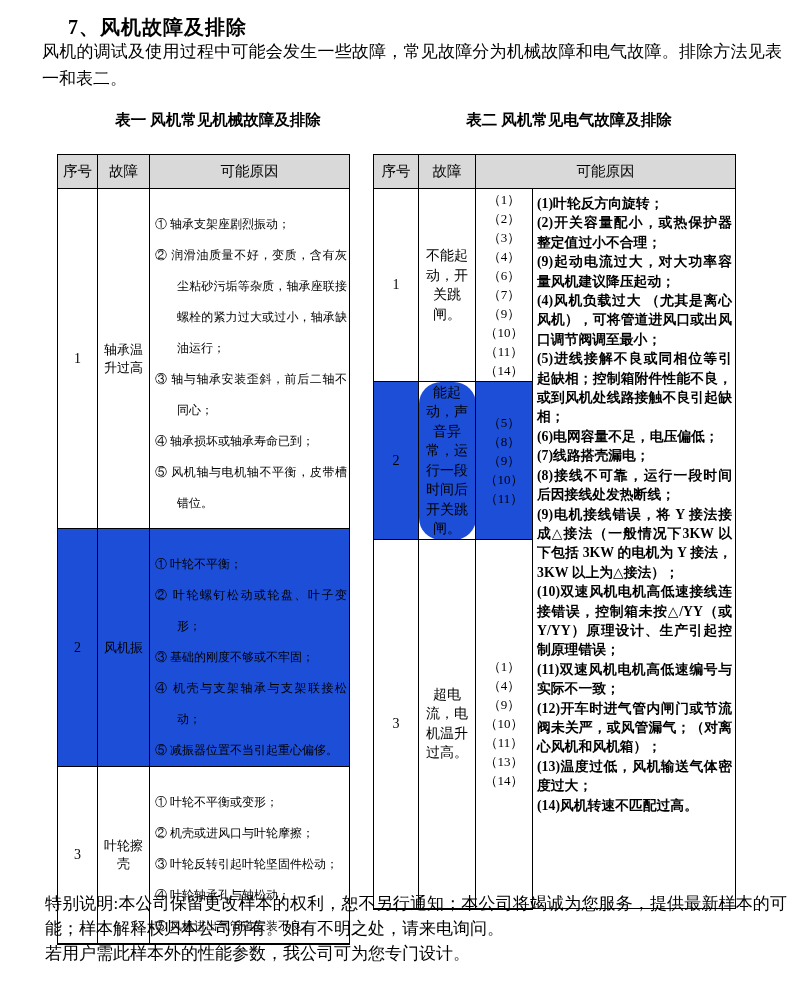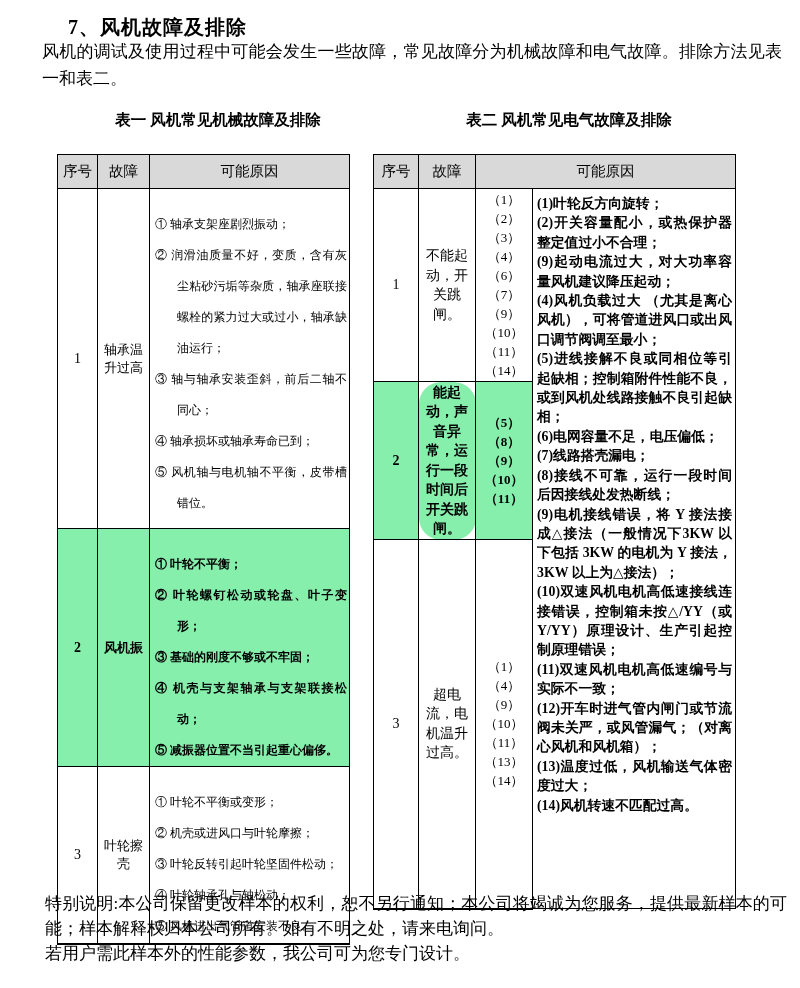--- a/index.html
+++ b/index.html
@@ -29,21 +29,21 @@
   table.t1{left:57px;width:292px;}
   table.t2{left:373px;width:362px;}
   .doc-table th,.doc-table td{
     border:1px solid #000;padding:0;vertical-align:middle;
     font-weight:normal;overflow:hidden;
   }
   .doc-table tr:last-child th,.doc-table tr:last-child td{border-bottom:2px solid #000;}
   .doc-table tr.head th{
     background:#d9d9d9;height:33px;text-align:center;font-size:14.5px;
   }
-  tr.shaded td{background:#86efac;font-weight:bold;}
+  tr.shaded td{background:#1d4ed8;}
 
   
   table.t1 col.c-no{width:40px;}
   table.t1 col.c-fault{width:52px;}
   table.t1 col.c-causes{width:200px;}
   table.t1 tr.r1{height:340px;}
   table.t1 tr.r2{height:203px;}
   table.t1 tr.r3{height:177px;}
   td.no{text-align:center;font-size:14px;}
   table.t1 td.fault{text-align:center;font-size:13px;line-height:18px;padding:13px 1px;}

